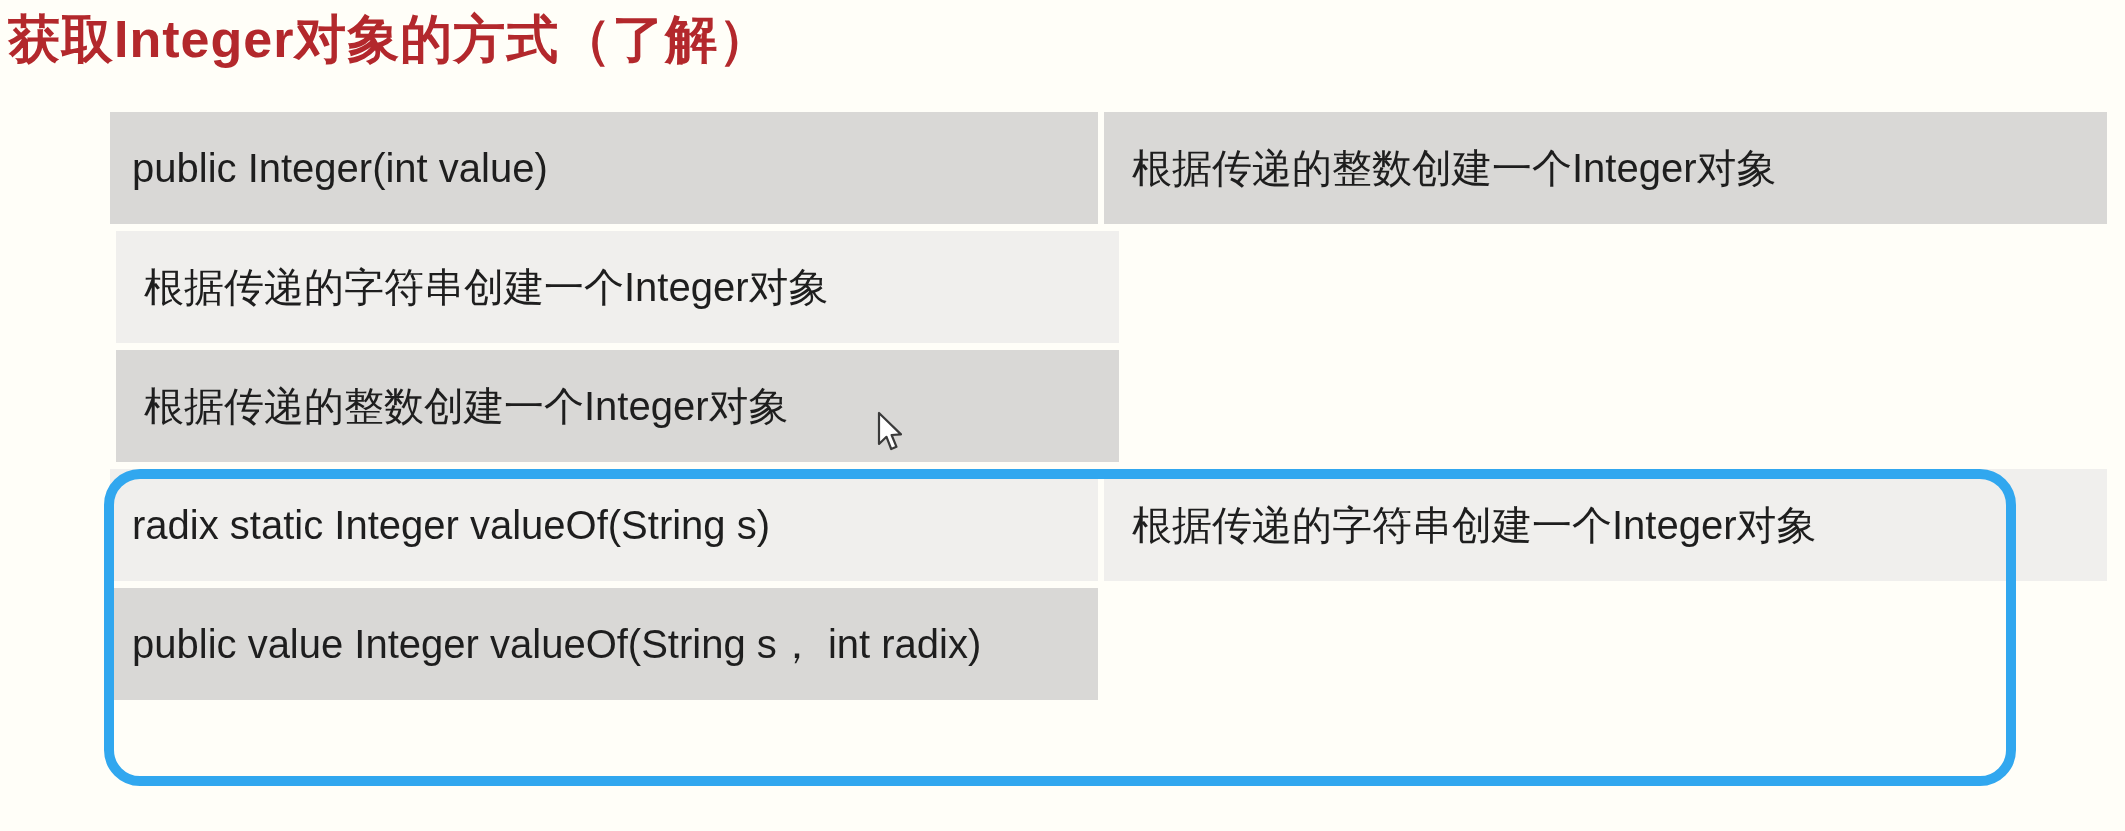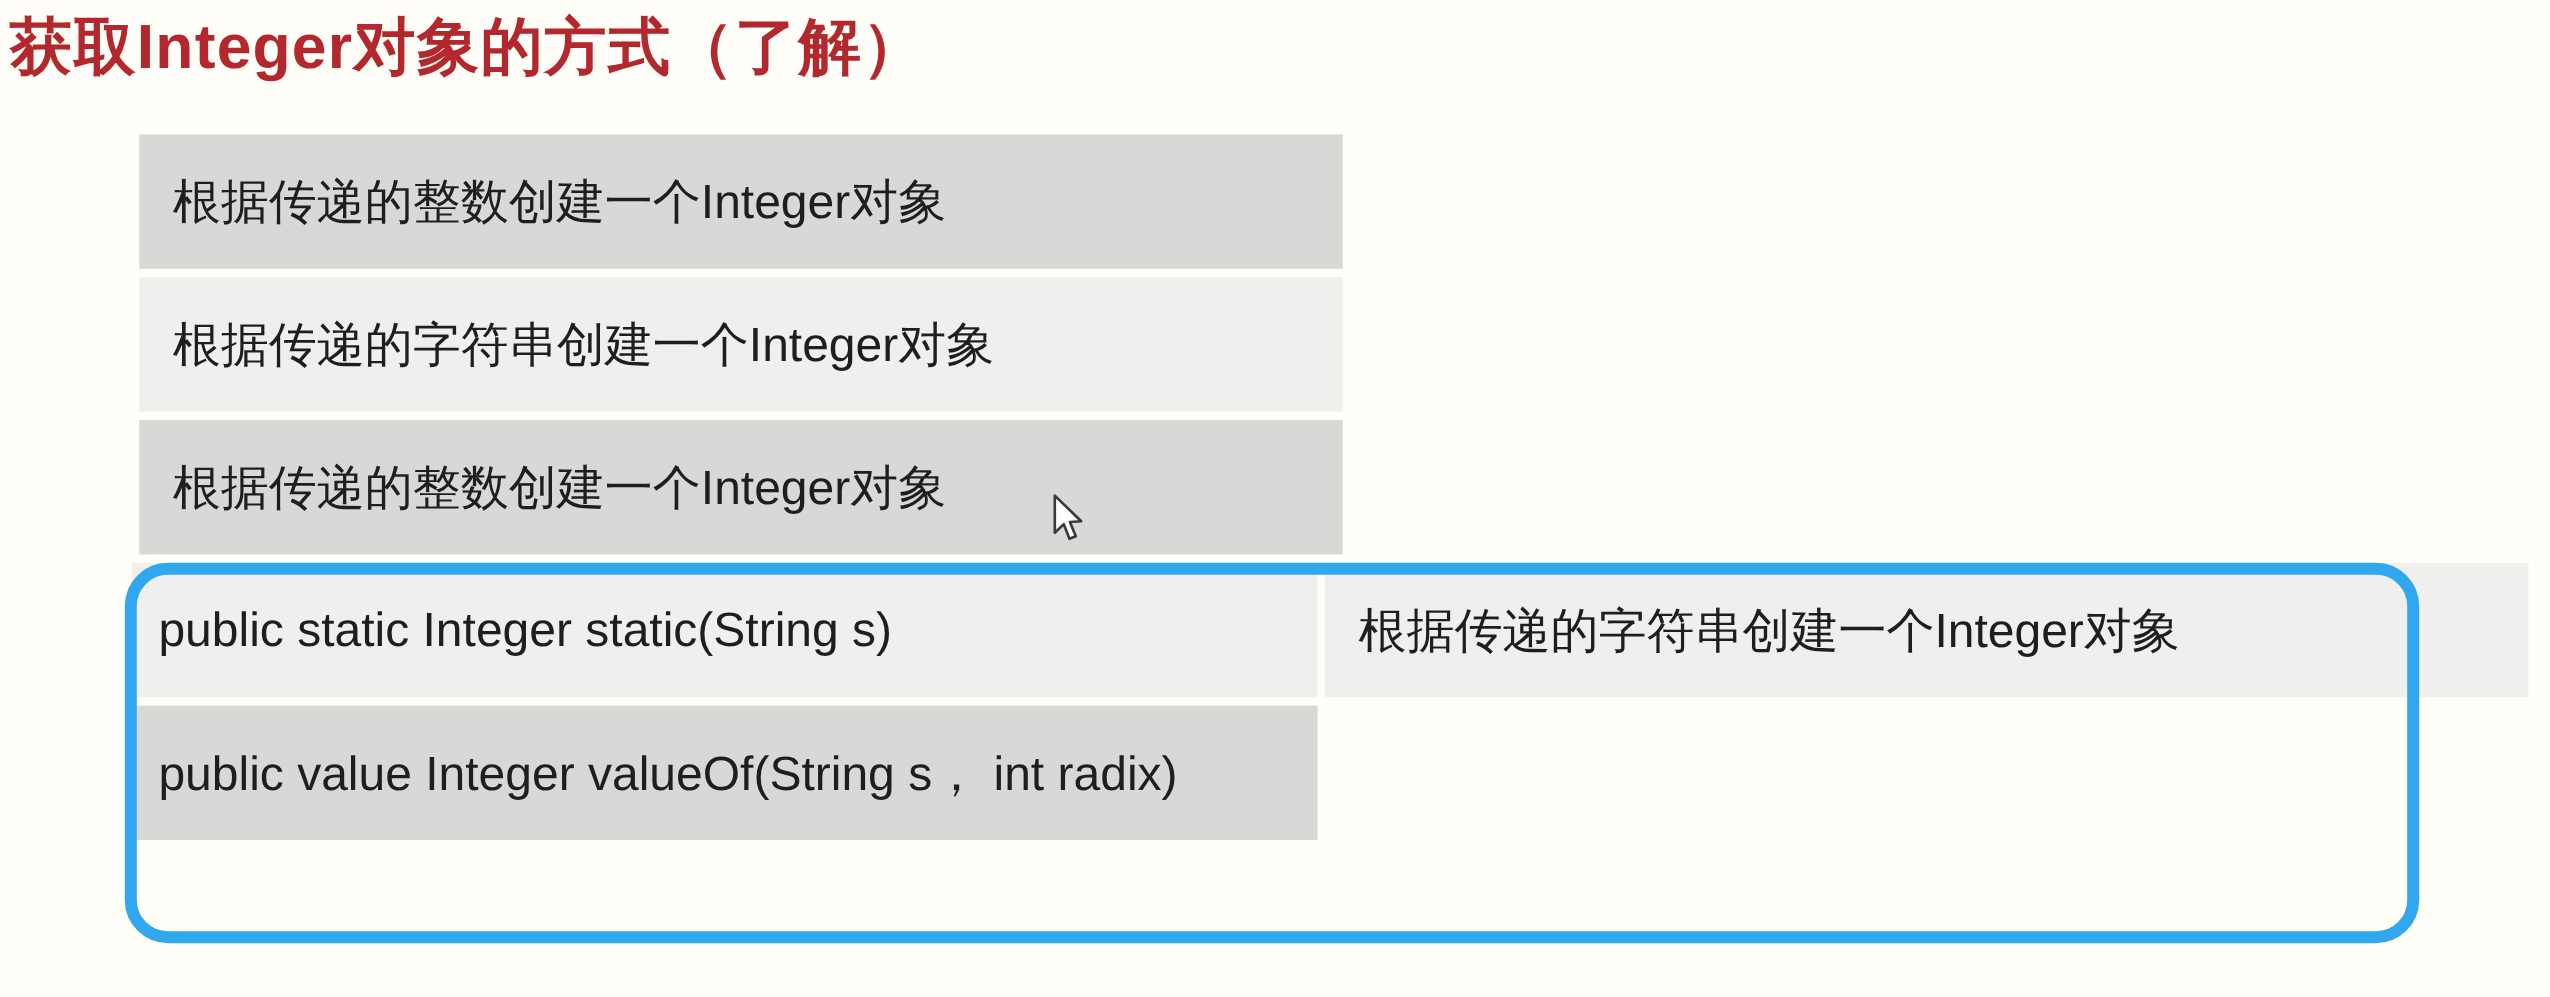--- a/index.html
+++ b/index.html
@@ -59,36 +59,37 @@
 </style>
 </head>
 <body>
 
 <h1 class="title">获取Integer对象的方式（了解）</h1>
 
 <div class="table">
 
 
   <div class="row body-row dark">
+    <div class="cell c1">public Integer(int value)</div>
     <div class="gap"></div>
     <div class="cell c2">根据传递的整数创建一个Integer对象</div>
   </div>
 
   <div class="row body-row light">
     <div class="gap"></div>
     <div class="cell c2">根据传递的字符串创建一个Integer对象</div>
   </div>
 
   <div class="row body-row dark">
     <div class="gap"></div>
     <div class="cell c2">根据传递的整数创建一个Integer对象</div>
   </div>
 
   <div class="row body-row light">
-    <div class="cell c1">public static Integer static(String s)</div>
+    <div class="cell c1">radix static Integer valueOf(String s)</div>
     <div class="gap"></div>
     <div class="cell c2">根据传递的字符串创建一个Integer对象</div>
   </div>
 
   <div class="row body-row dark">
     <div class="cell c1">public value Integer valueOf(String s， int radix)</div>
     <div class="gap"></div>
   </div>
 
 </div>

